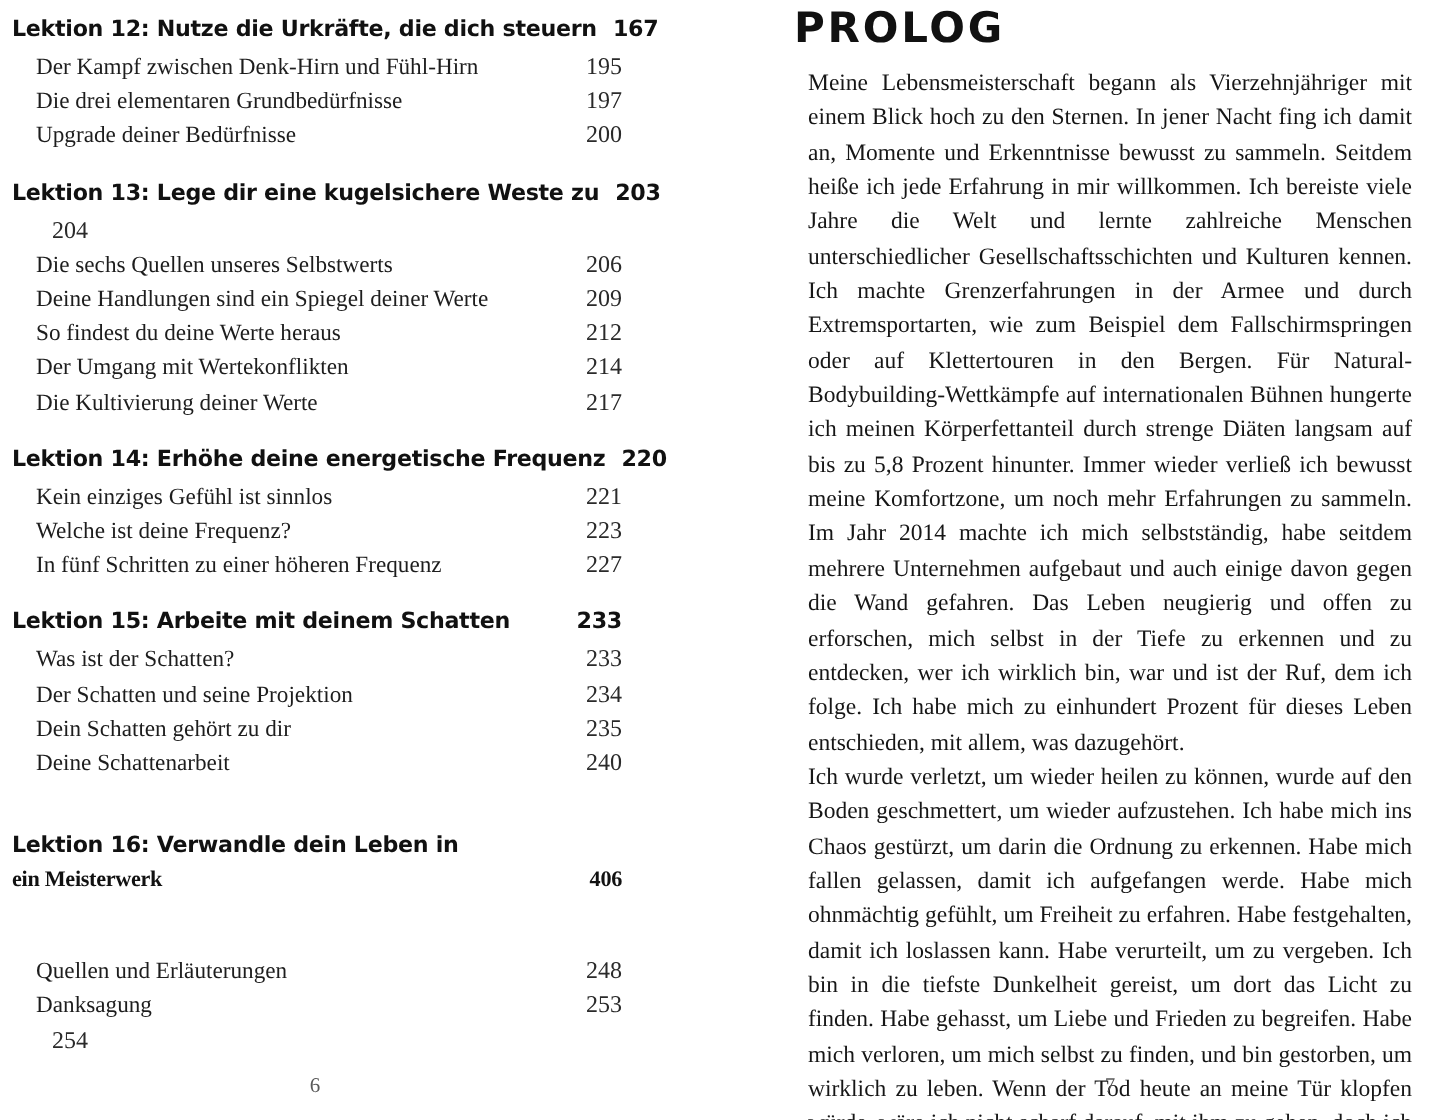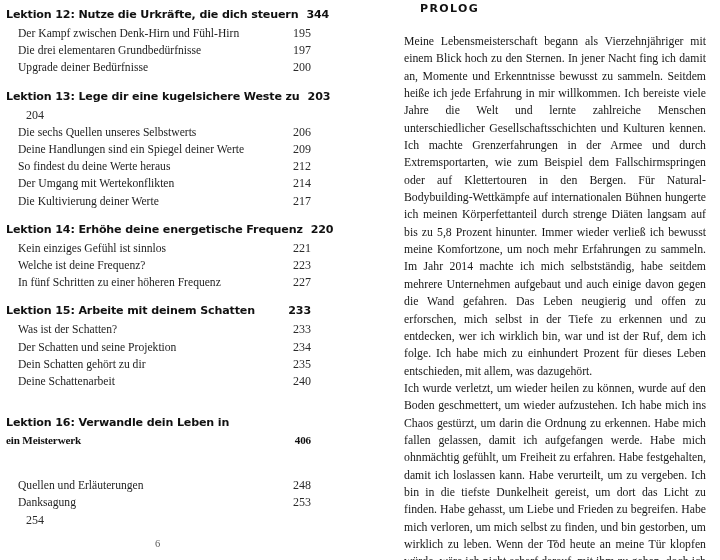--- a/index.html
+++ b/index.html
@@ -124,25 +124,25 @@
 
   
   .page-right {
     position: relative;
     width: 360px;
     height: 560px;
     box-sizing: border-box;
   }
   .prolog-title {
     position: absolute;
-    left: 60px;
+    left: 37px;
     top: 2px;
     font-family: "DejaVu Sans", sans-serif;
     font-weight: bold;
-    font-size: 11px;
+    font-size: 21px;
     letter-spacing: 1.4px;
     color: #111111;
   }
   .prolog-body {
     position: absolute;
     left: 44px;
     top: 33px;
     width: 302px;
     font-family: "Liberation Serif", serif;
     font-size: 11.75px;
@@ -164,21 +164,21 @@
 </style>
 </head>
 <body>
 
 <div class="spread">
 
   <div class="page-left">
     <div class="toc" id="toc-container">
         <div class="toc-row chapter first">
           <span class="label">Lektion 12: Nutze die Urkräfte, die dich steuern</span>
-          <span class="page">344</span>
+          <span class="page">167</span>
         </div>
         <div class="toc-row entry">
           <span class="label">Der Kampf zwischen Denk-Hirn und Fühl-Hirn</span>
           <span class="page">195</span>
         </div>
         <div class="toc-row entry">
           <span class="label">Die drei elementaren Grundbedürfnisse</span>
           <span class="page">197</span>
         </div>
         <div class="toc-row entry">

